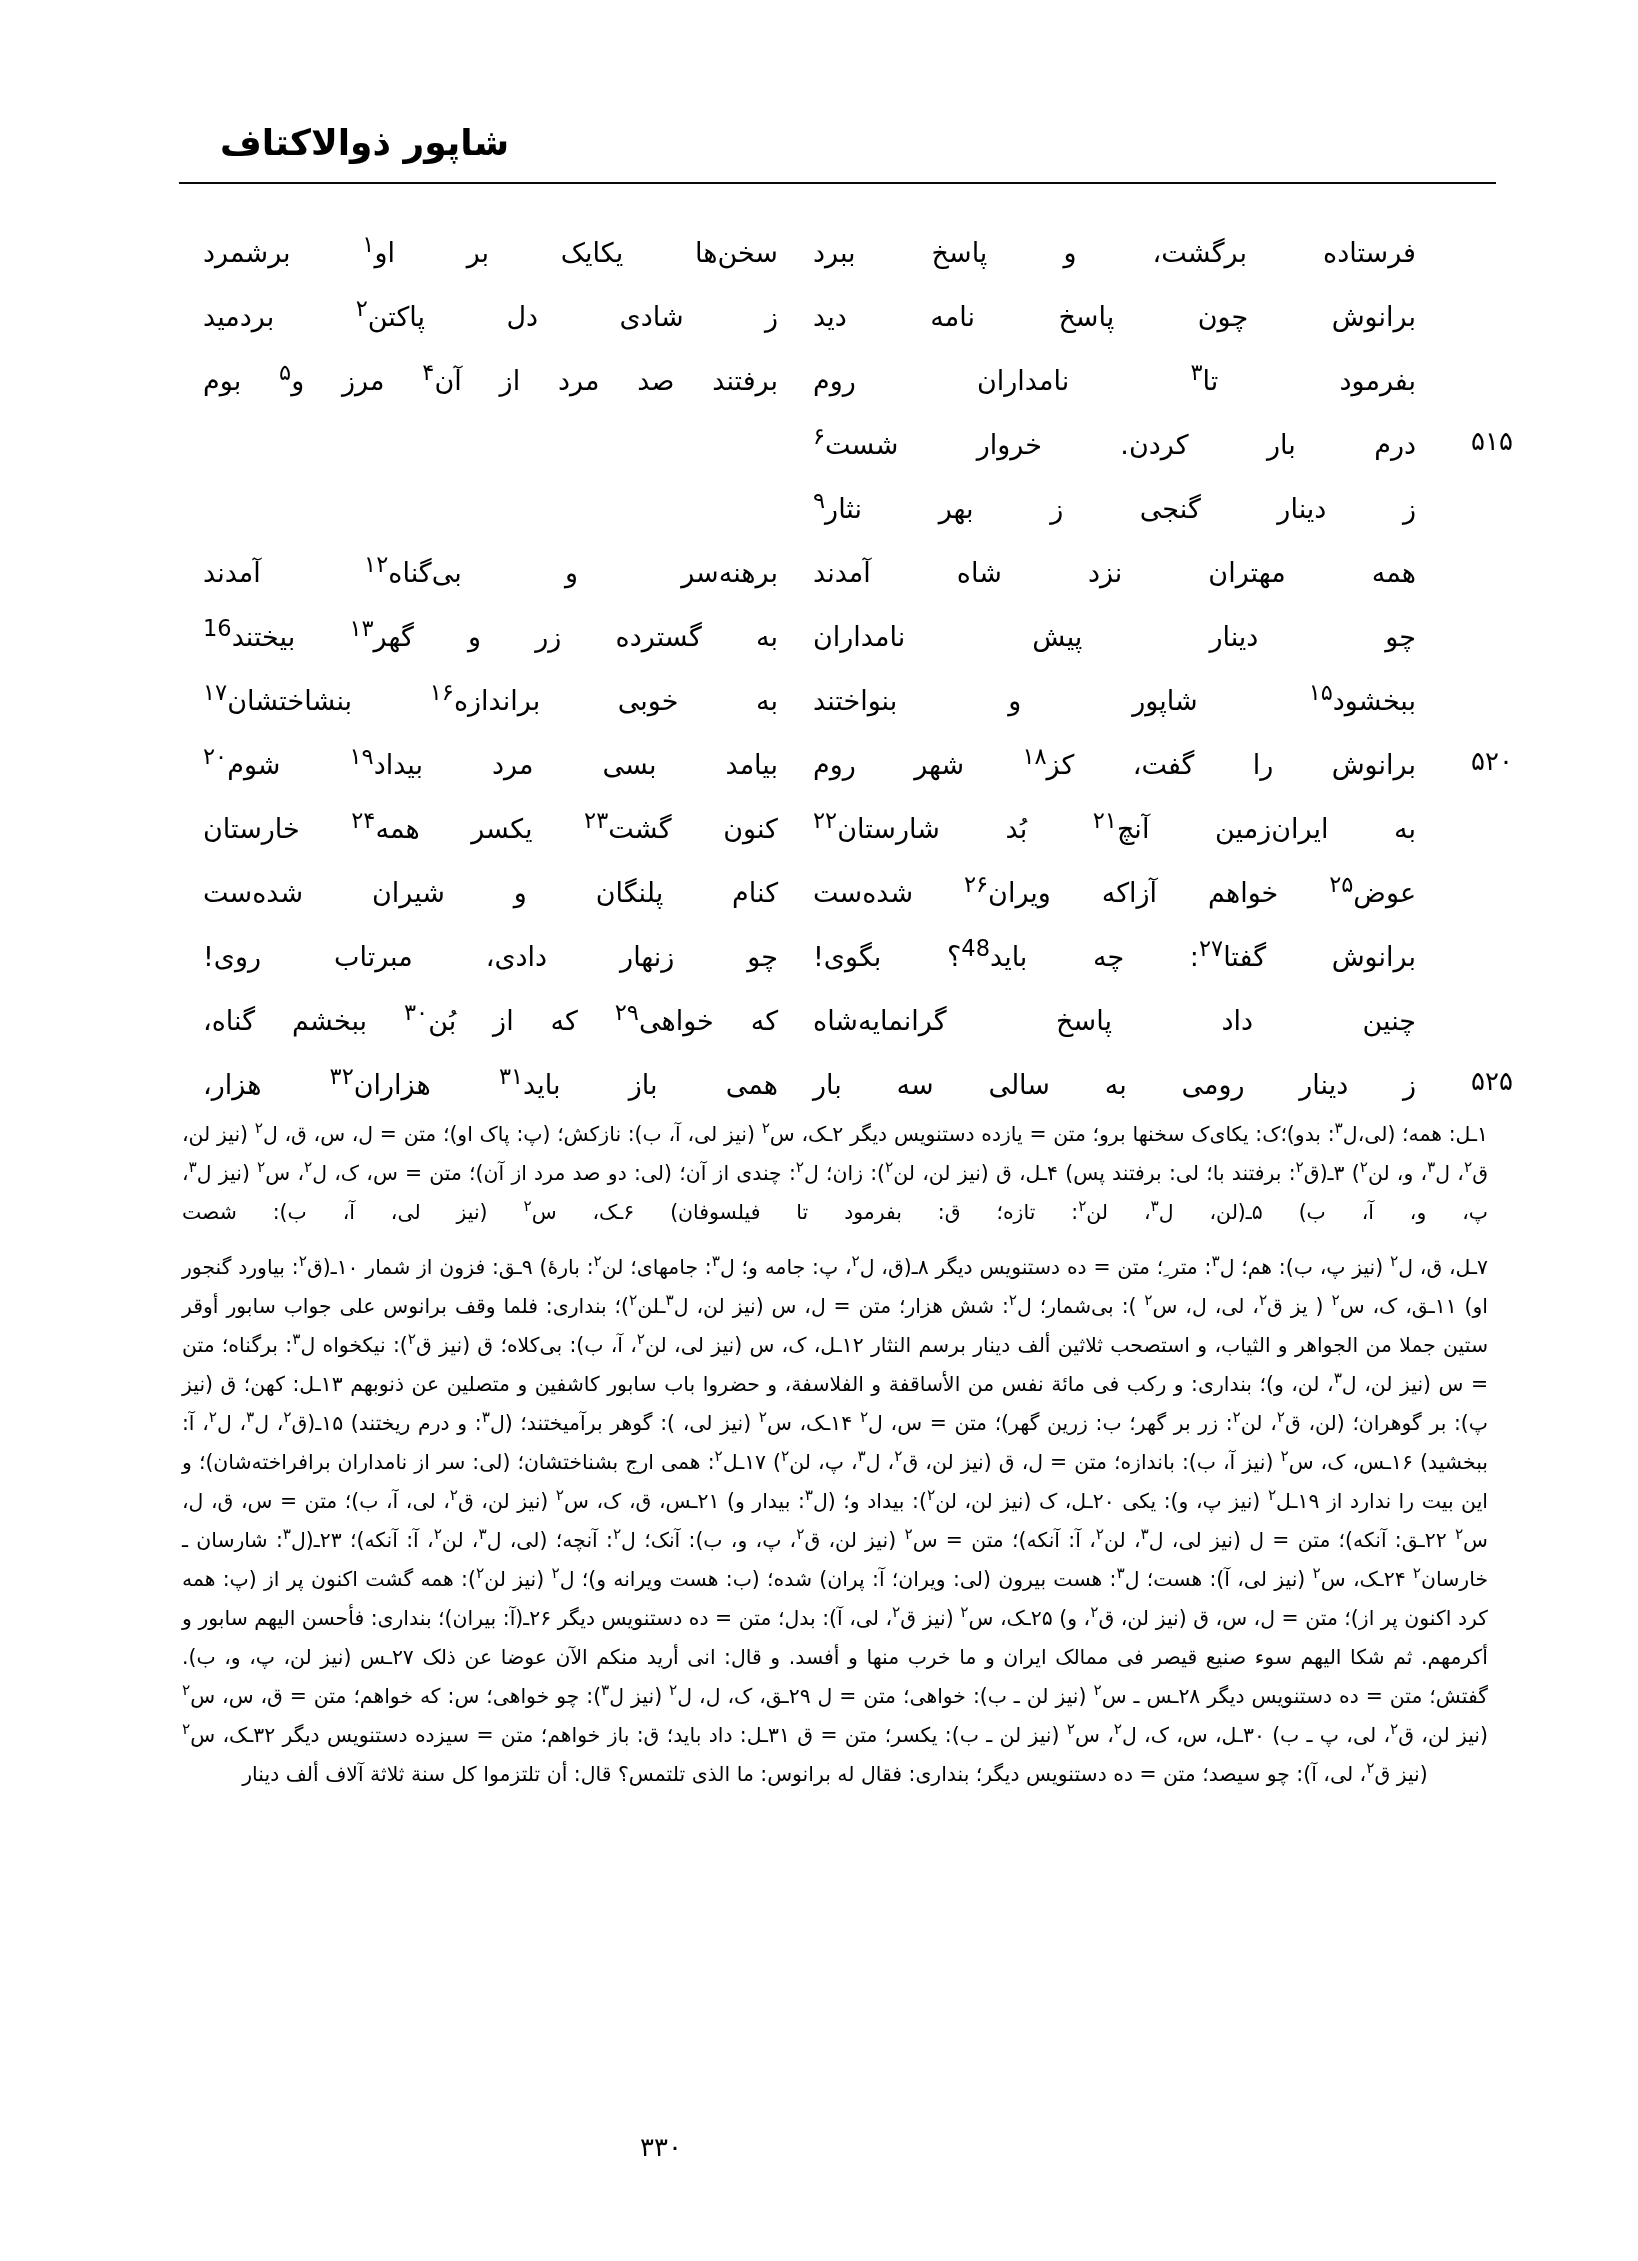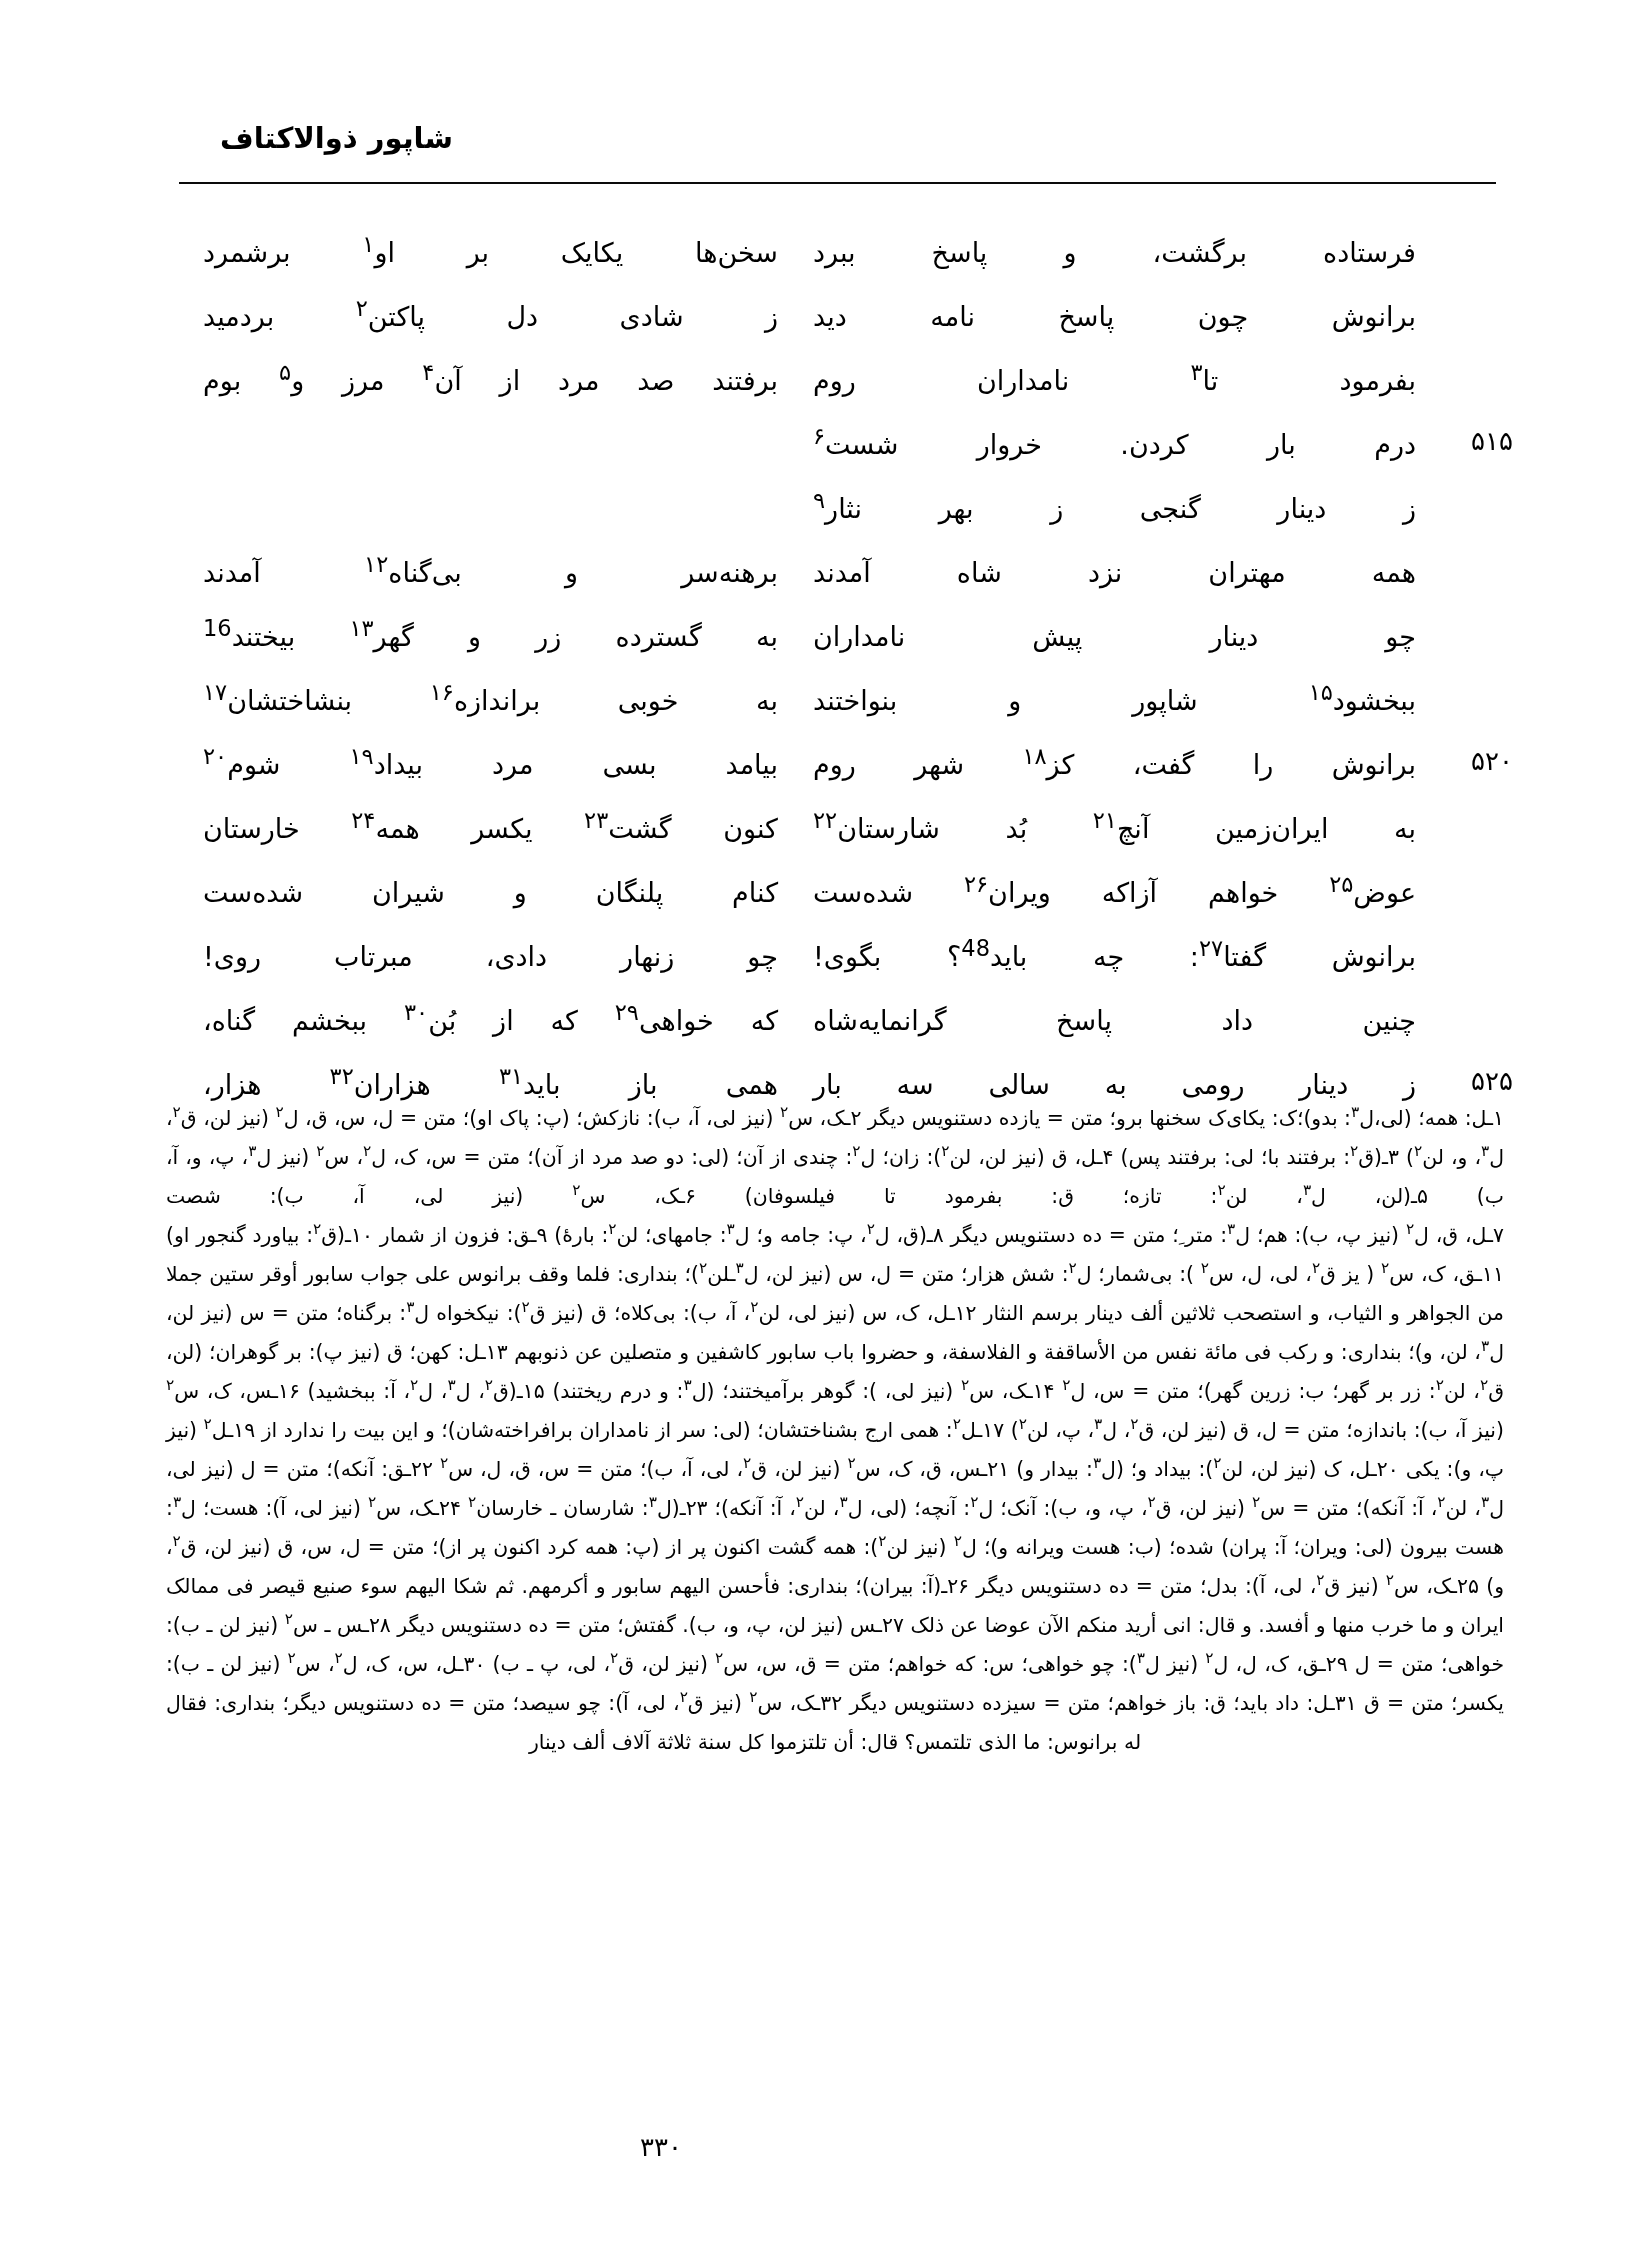--- a/index.html
+++ b/index.html
@@ -24,21 +24,21 @@
   
   .runhead-wrap {
     position: absolute;
     top: 123px;
     right: 139px;
     width: 1321px;
     text-align: left;
   }
   .runhead {
     display: inline-block;
-    font-size: 29px;
+    font-size: 36px;
     font-weight: bold;
     letter-spacing: 0px;
     line-height: 1.1;
     direction: rtl;
     padding-left: 42px;
   }
   .runhead-rule {
     position: absolute;
     top: 182px;
     right: 142px;
@@ -99,21 +99,21 @@
     right: 134px;
     width: 1338px;
     direction: rtl;
     font-size: 20.4px;
     line-height: 39px;
     text-align: justify;
     text-align-last: justify;
     word-spacing: 0px;
   }
   .apparatus p {
-    margin: 0;
+    margin: 16px;
     padding: 0;
     text-align: justify;
     text-align-last: justify;
   }
   .apparatus p.last {
     text-align-last: center;
   }
   .apparatus sup {
     font-size: 15.3px;
     vertical-align: super;

